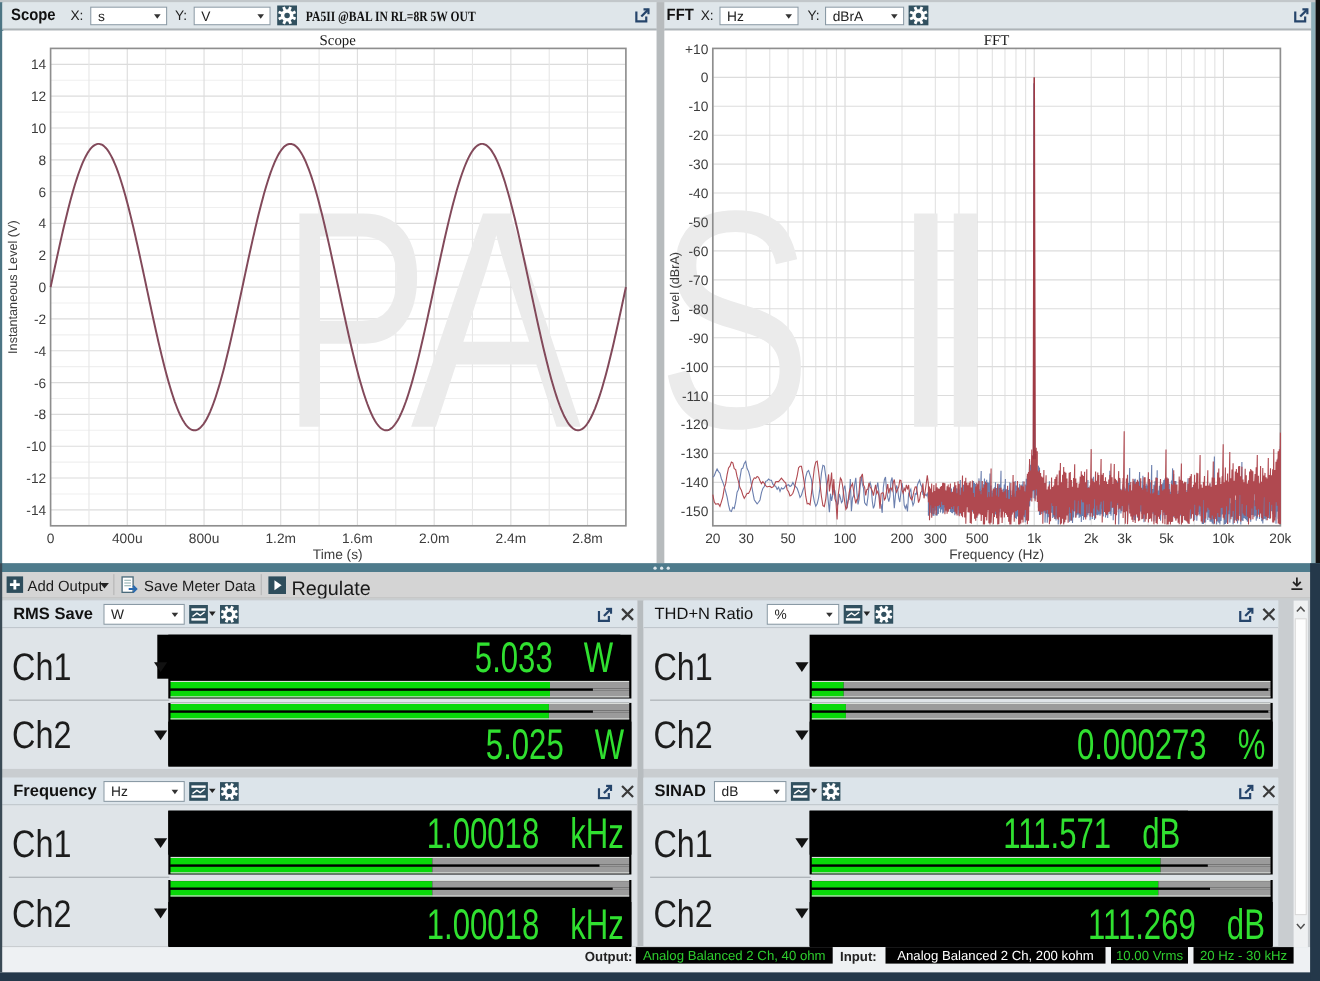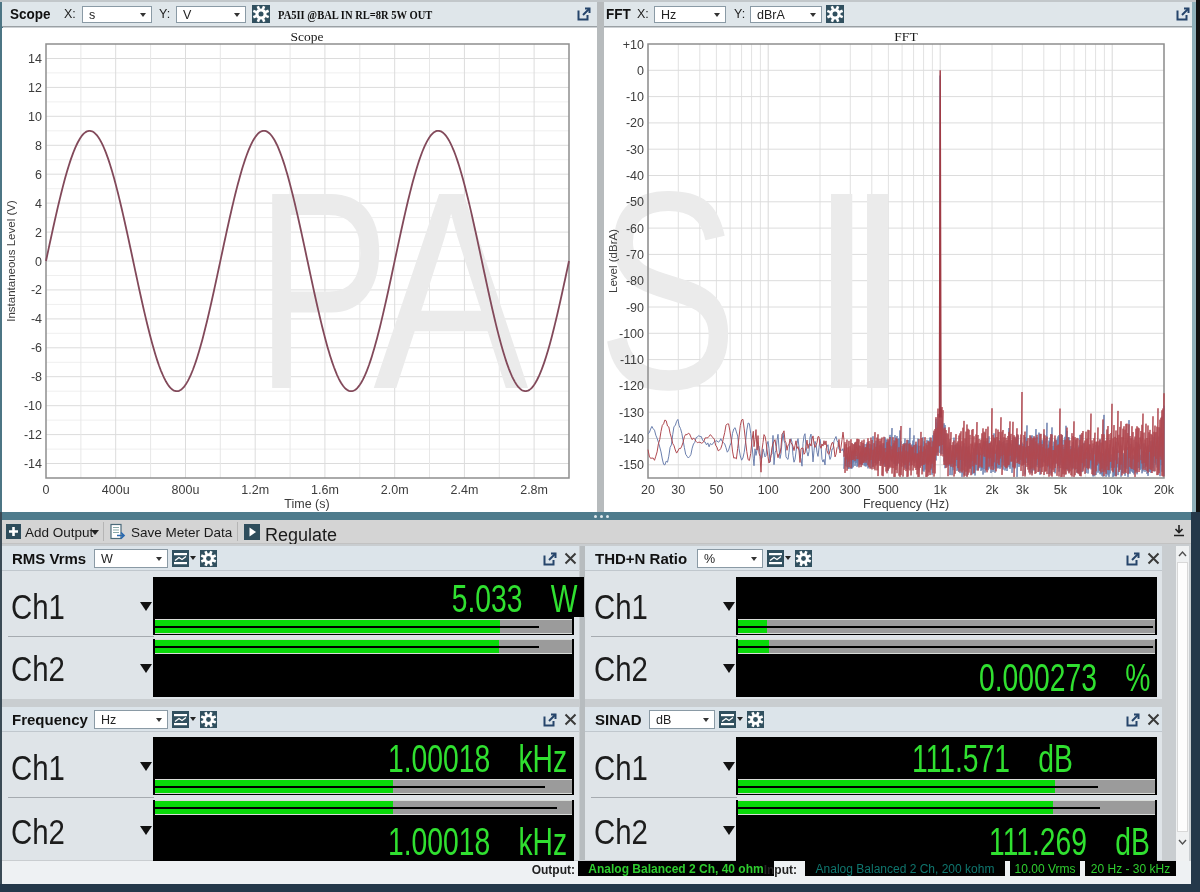--- a/index.html
+++ b/index.html
@@ -255,21 +255,21 @@
         <path d="M5.5 3.5 L12 8 L5.5 12.5 Z" fill="#fff"></path>
       </svg></div>
     <span style="position:absolute;left:265px;top:525px;font-size:18px;color:#1a1a1a">Regulate</span>
     <svg style="position:absolute;left:1172px;top:524px" width="14" height="14" viewBox="0 0 14 14">
       <path d="M7 1 L7 8 M3.5 5 L7 8.5 L10.5 5 M2 11.5 L12 11.5" stroke="#222" stroke-width="1.6" fill="none"></path>
     </svg>
     <div style="position:absolute;left:0;top:544px;width:1200px;height:322px;background:#c9cdd0"></div>
     <div style="position:absolute;left:580px;top:546px;width:5px;height:314px;background:#b7bcbf"></div>
     <div style="position:absolute;left:2px;top:546px;width:577px;height:153px;background:#dfe4e8">
       <div style="position:absolute;left:0;top:0;width:577px;height:25px;background:#dce4ea;border-bottom:1px solid #c0c7cd;box-sizing:border-box"></div>
-      <span style="position:absolute;left:10px;top:4px;font-size:15px;font-weight:bold;color:#111;display:inline-block;white-space:nowrap">RMS Vrms</span>
+      <span style="position:absolute;left:10px;top:4px;font-size:15px;font-weight:bold;color:#111;display:inline-block;white-space:nowrap">RMS Save</span>
       <div style="position:absolute;left:92px;top:3px;width:74px;height:19px;background:#fff;border:1px solid #8a9aa5;box-sizing:border-box">
         <span style="position:absolute;left:6px;top:50%;transform:translateY(-52%);font-size:12.5px;color:#222">W</span>
         <div style="position:absolute;right:5px;top:50%;margin-top:-2px;width:0;height:0;border-left:3.5px solid transparent;border-right:3.5px solid transparent;border-top:4.5px solid #333"></div>
       </div>
       <div style="position:absolute;left:170px;top:4px;width:17px;height:17px;background:#31505f"><svg width="17" height="17">
           <rect x="2" y="3" width="13" height="2.2" fill="#fff"></rect>
           <rect x="2" y="12" width="13" height="2.2" fill="#fff"></rect>
           <path d="M3 10.5 L7 7.5 L10 9.5 L14 6.5" stroke="#fff" stroke-width="1.3" fill="none"></path>
         </svg></div>
       <div style="position:absolute;left:188px;top:10px;width:0;height:0;border-left:3.5px solid transparent;border-right:3.5px solid transparent;border-top:4.5px solid #222"></div>
@@ -288,22 +288,25 @@
       <svg style="position:absolute;left:541px;top:6px" width="14" height="14" viewBox="0 0 14 14">
         <path d="M1.5 3.5 L1.5 12.5 L10.5 12.5 L10.5 8" fill="none" stroke="#26456b" stroke-width="2"></path>
         <path d="M6 8 L12.5 1.5" fill="none" stroke="#26456b" stroke-width="2"></path>
         <path d="M8 1.5 L12.5 1.5 L12.5 6" fill="none" stroke="#26456b" stroke-width="2"></path>
       </svg>
       <svg style="position:absolute;left:562px;top:6px" width="13" height="13" viewBox="0 0 13 13">
         <path d="M1.5 1.5 L11.5 11.5 M11.5 1.5 L1.5 11.5" stroke="#3a3a3a" stroke-width="2" fill="none"></path>
       </svg>
       <div style="position:absolute;left:151px;top:31px;width:421px;height:58px;background:#000"></div>
       <div style="position:absolute;left:151px;top:93px;width:421px;height:58px;background:#000"></div>
-      <div style="position:absolute;left:161px;top:31px;width:421px;height:40px;background:#000">
+      <div style="position:absolute;left:141px;top:31px;width:421px;height:40px;background:#000">
         <span style="position:absolute;right:7px;top:56%;transform:translateY(-50%) scaleX(0.725);transform-origin:right center;font-size:39px;color:#30e030;white-space:pre">5.033  W</span>
+      </div>
+      <div style="position:absolute;left:151px;top:110px;width:421px;height:40px;background:#000">
+        <span style="position:absolute;right:7px;top:56%;transform:translateY(-50%) scaleX(0.725);transform-origin:right center;font-size:39px;color:#30e030;white-space:pre">5.025  W</span>
       </div>
       <div style="position:absolute;left:153px;top:73px;width:417px;height:15px;background:#000">
         <div style="position:absolute;left:0;top:0;width:417px;height:1px;background:#d9dcd9"></div>
         <div style="position:absolute;left:0;top:1px;width:345px;height:5.5px;background:#09d909"></div>
         <div style="position:absolute;left:345px;top:1px;width:72px;height:5.5px;background:#9b9b9b"></div>
         <div style="position:absolute;left:0;top:6.5px;width:384px;height:2.8px;background:#000"></div>
         <div style="position:absolute;left:384px;top:6.5px;width:33px;height:2.8px;background:#9b9b9b"></div>
         <div style="position:absolute;left:0;top:9.3px;width:345px;height:5.5px;background:#09d909"></div>
         <div style="position:absolute;left:345px;top:9.3px;width:72px;height:5.5px;background:#9b9b9b"></div>
         <div style="position:absolute;left:0;top:14px;width:417px;height:1px;background:#d9dcd9"></div>
@@ -319,21 +322,21 @@
         <div style="position:absolute;left:0;top:14px;width:417px;height:1px;background:#d9dcd9"></div>
       </div>
       <div style="position:absolute;left:9px;top:42px;font-size:35px;color:#1c1c1c;line-height:38px;transform:scaleX(0.84);transform-origin:left center">Ch1</div>
       <div style="position:absolute;left:9px;top:104px;font-size:35px;color:#1c1c1c;line-height:38px;transform:scaleX(0.84);transform-origin:left center">Ch2</div>
       <div style="position:absolute;left:138px;top:55.5px;width:0;height:0;border-left:6.5px solid transparent;border-right:6.5px solid transparent;border-top:9px solid #111"></div>
       <div style="position:absolute;left:138px;top:117.5px;width:0;height:0;border-left:6.5px solid transparent;border-right:6.5px solid transparent;border-top:9px solid #111"></div>
       <div style="position:absolute;left:6px;top:90px;width:146px;height:1px;background:#a6abb0"></div>
     </div>
     <div style="position:absolute;left:585px;top:546px;width:577px;height:153px;background:#dfe4e8">
       <div style="position:absolute;left:0;top:0;width:577px;height:25px;background:#dce4ea;border-bottom:1px solid #c0c7cd;box-sizing:border-box"></div>
-      <span style="position:absolute;left:10px;top:4px;font-size:15px;font-weight:bold;color:#111;display:inline-block;white-space:nowrap">THD+N Ratio</span>
+      <span style="position:absolute;left:10px;top:4px;font-size:15px;font-weight:normal;color:#111;display:inline-block;white-space:nowrap">THD+N Ratio</span>
       <div style="position:absolute;left:112px;top:3px;width:66px;height:19px;background:#fff;border:1px solid #8a9aa5;box-sizing:border-box">
         <span style="position:absolute;left:6px;top:50%;transform:translateY(-52%);font-size:12.5px;color:#222">%</span>
         <div style="position:absolute;right:5px;top:50%;margin-top:-2px;width:0;height:0;border-left:3.5px solid transparent;border-right:3.5px solid transparent;border-top:4.5px solid #333"></div>
       </div>
       <div style="position:absolute;left:182px;top:4px;width:17px;height:17px;background:#31505f"><svg width="17" height="17">
           <rect x="2" y="3" width="13" height="2.2" fill="#fff"></rect>
           <rect x="2" y="12" width="13" height="2.2" fill="#fff"></rect>
           <path d="M3 10.5 L7 7.5 L10 9.5 L14 6.5" stroke="#fff" stroke-width="1.3" fill="none"></path>
         </svg></div>
       <div style="position:absolute;left:200px;top:10px;width:0;height:0;border-left:3.5px solid transparent;border-right:3.5px solid transparent;border-top:4.5px solid #222"></div>
@@ -525,26 +528,26 @@
     <div style="position:absolute;left:1176px;top:546px;width:13px;height:315px;background:#eff1f2"></div>
     <svg style="position:absolute;left:1178px;top:550px" width="9" height="8">
       <path d="M1 6 L4.5 2 L8 6" stroke="#505050" stroke-width="1.4" fill="none"></path>
     </svg>
     <svg style="position:absolute;left:1178px;top:838px" width="9" height="8">
       <path d="M1 2 L4.5 6 L8 2" stroke="#505050" stroke-width="1.4" fill="none"></path>
     </svg>
     <div style="position:absolute;left:1177px;top:562px;width:11px;height:270px;background:#fdfdfd;border:1px solid #d8d8d8;box-sizing:border-box"></div>
     <div style="position:absolute;left:0;top:861px;width:1200px;height:23px;background:#eef1f3"></div>
     <div style="position:absolute;left:475px;top:863px;width:100px;text-align:right;font-size:12px;font-weight:bold;color:#222">Output:</div>
-    <div style="position:absolute;left:578px;top:861px;width:196px;height:15px;background:#000;font-weight:bold;">
+    <div style="position:absolute;left:578px;top:861px;width:179px;height:15px;background:#000;">
       <span style="position:absolute;left:50%;top:50%;transform:translate(-50%,-50%);font-size:12px;color:#2ecc2e;white-space:nowrap">Analog Balanced 2 Ch, 40 ohm</span>
     </div>
     <div style="position:absolute;left:700px;top:863px;width:97px;text-align:right;font-size:12px;font-weight:bold;color:#222">Input:</div>
     <div style="position:absolute;left:805px;top:861px;width:200px;height:15px;background:#000;">
-      <span style="position:absolute;left:50%;top:50%;transform:translate(-50%,-50%);font-size:12px;color:#0f766e;white-space:nowrap">Analog Balanced 2 Ch, 200 kohm</span>
+      <span style="position:absolute;left:50%;top:50%;transform:translate(-50%,-50%);font-size:12px;color:#ffffff;white-space:nowrap">Analog Balanced 2 Ch, 200 kohm</span>
     </div>
     <div style="position:absolute;left:1010px;top:861px;width:70px;height:15px;background:#000;">
       <span style="position:absolute;left:50%;top:50%;transform:translate(-50%,-50%);font-size:12px;color:#2ecc2e;white-space:nowrap">10.00 Vrms</span>
     </div>
     <div style="position:absolute;left:1085px;top:861px;width:91px;height:15px;background:#000;">
       <span style="position:absolute;left:50%;top:50%;transform:translate(-50%,-50%);font-size:12px;color:#2ecc2e;white-space:nowrap">20 Hz - 30 kHz</span>
     </div>
     <div style="position:absolute;left:0;top:884px;width:1200px;height:8px;background:#24384a"></div>
     <div style="position:absolute;left:1191px;top:512px;width:9px;height:380px;background:#24384a"></div>
     <div style="position:absolute;left:0;top:512px;width:2px;height:372px;background:#3a4a55"></div>

